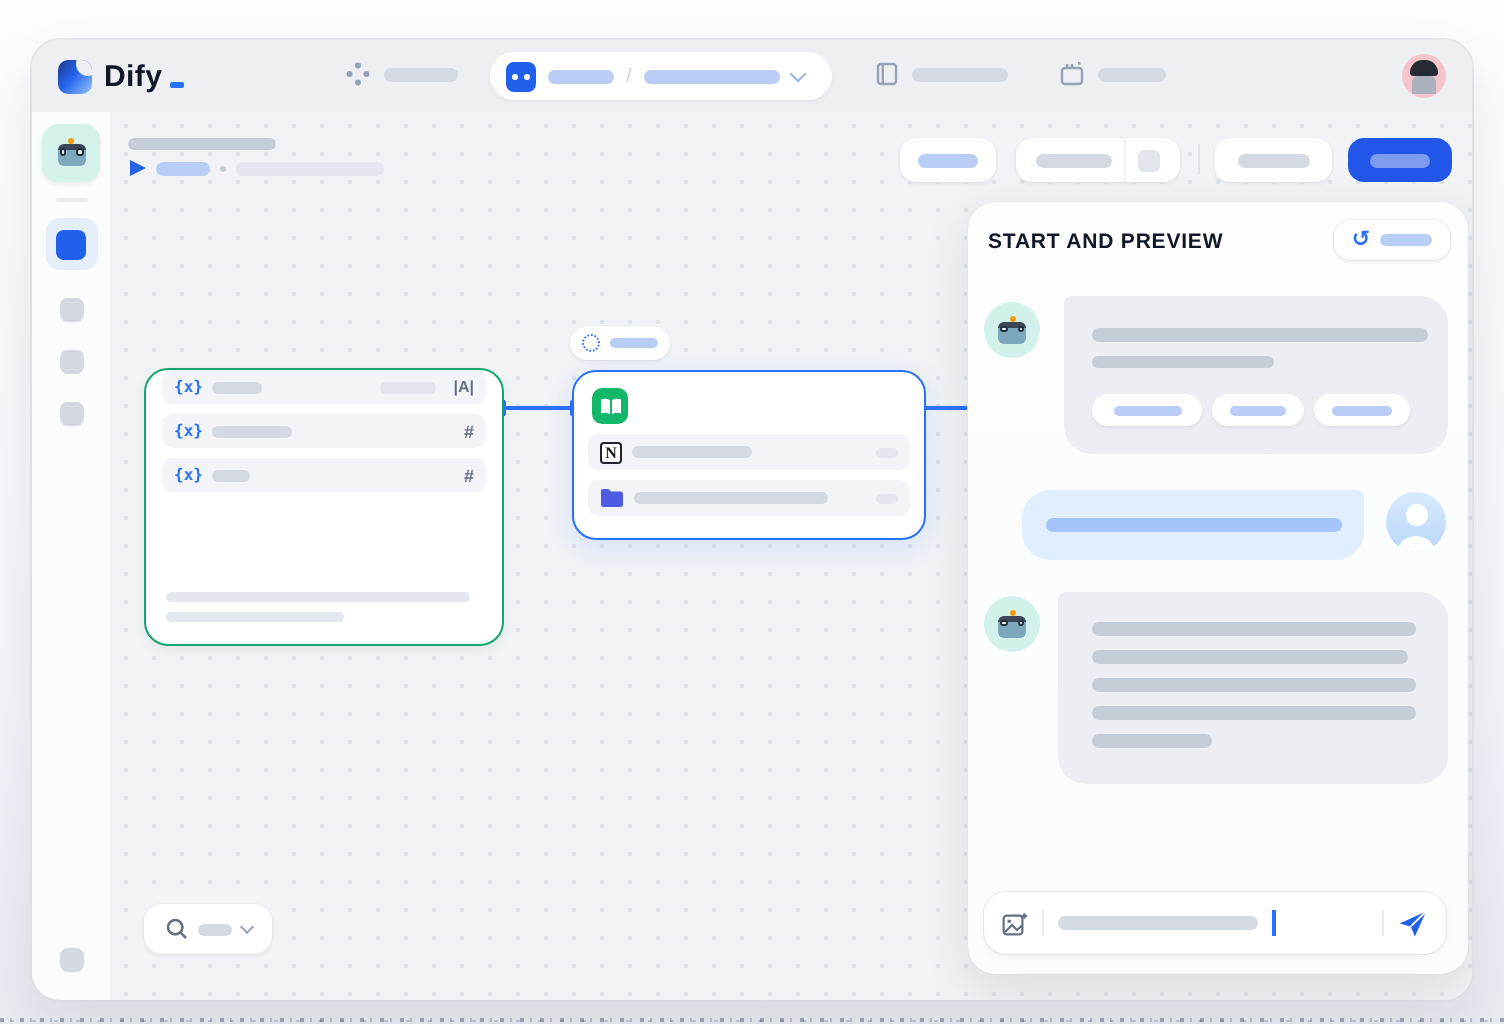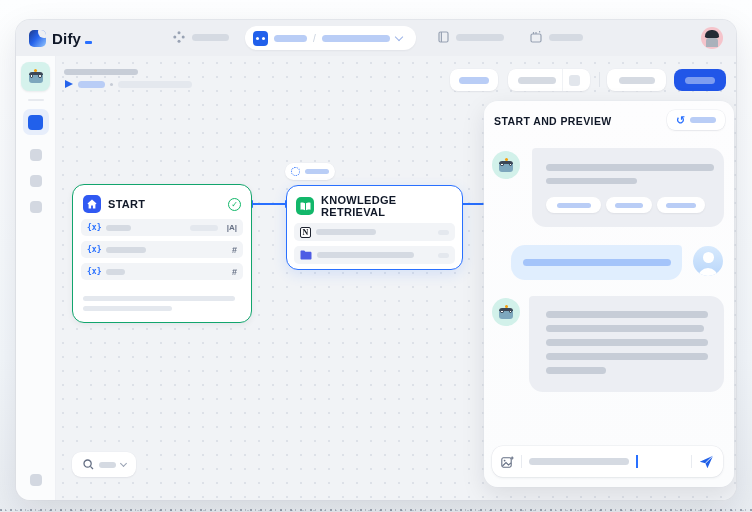--- a/index.html
+++ b/index.html
@@ -199,29 +199,20 @@
       <span class="edge-cap" style="left:195px;top:143.5px;"></span>
       <span class="edge-cap" style="left:228.5px;top:143.5px;"></span>
       <span class="edge" style="left:407px;top:146.5px;width:23px;"></span>
 
       <div class="pill-white abs" style="left:229px;top:107px;width:50px;height:17px;gap:5px;border-radius:9px;">
         <span class="spinner"></span>
         <span class="sk sk-blue" style="width:24px;height:5px;"></span>
       </div>
 
       <div class="node node-start" style="left:16px;top:128px;width:180px;height:139px;">
-        <div class="node-head">
-          <span class="node-ico" style="background:#3059f2;">
-            <svg width="10" height="10" viewBox="0 0 10 10" fill="#fff">
-                <path d="M5 0.5 L9.5 4.4 L8.4 5.5 L8.4 9.5 L5.9 9.5 L5.9 6.6 L4.1 6.6 L4.1 9.5 L1.6 9.5 L1.6 5.5 L0.5 4.4 Z"></path>
-              </svg>
-          </span>
-          <span class="node-title">START</span>
-          <span class="check">✓</span>
-        </div>
         <div class="vrow">
           <span class="vx">{x}</span>
           <span class="sk" style="width:25px;height:6px;"></span>
           <span class="sk sk-light" style="width:28px;height:6px;margin-left:auto;"></span>
           <span class="vtype">|A|</span>
         </div>
         <div class="vrow">
           <span class="vx">{x}</span>
           <span class="sk" style="width:40px;height:6px;"></span>
           <span class="vtype" style="margin-left:auto;font-size:9px;">#</span>
@@ -236,21 +227,20 @@
       </div>
 
       <div class="node node-kr" style="left:230px;top:129px;width:177px;height:85px;">
         <div class="node-head" style="padding:8px 9px 5px 9px;">
           <span class="node-ico" style="background:#12b76a;">
             <svg width="11" height="9" viewBox="0 0 11 9" fill="#fff">
                 <path d="M0.5 0.8 C2 0.2 3.8 0.3 5 1.2 L5 8.2 C3.8 7.3 2 7.2 0.5 7.8 Z"></path>
                 <path d="M10.5 0.8 C9 0.2 7.2 0.3 6 1.2 L6 8.2 C7.2 7.3 9 7.2 10.5 7.8 Z"></path>
               </svg>
           </span>
-          <span class="node-title">KNOWLEDGE RETRIEVAL</span>
         </div>
         <div class="vrow" style="margin:0 7px 5px 7px;height:18px;">
           <span class="notion">N</span>
           <span class="sk" style="width:60px;height:6px;"></span>
           <span class="sk sk-light" style="width:11px;height:5px;margin-left:auto;"></span>
         </div>
         <div class="vrow" style="margin:0 7px 5px 7px;height:18px;">
           <svg width="12" height="10" viewBox="0 0 12 10">
               <path d="M0.5 1.5 C0.5 0.9 1 0.5 1.6 0.5 L4.2 0.5 L5.4 1.8 L10.4 1.8 C11 1.8 11.5 2.3 11.5 2.9 L11.5 8.4 C11.5 9 11 9.5 10.4 9.5 L1.6 9.5 C1 9.5 0.5 9 0.5 8.4 Z" fill="#4e5ce4"></path>
             </svg>

